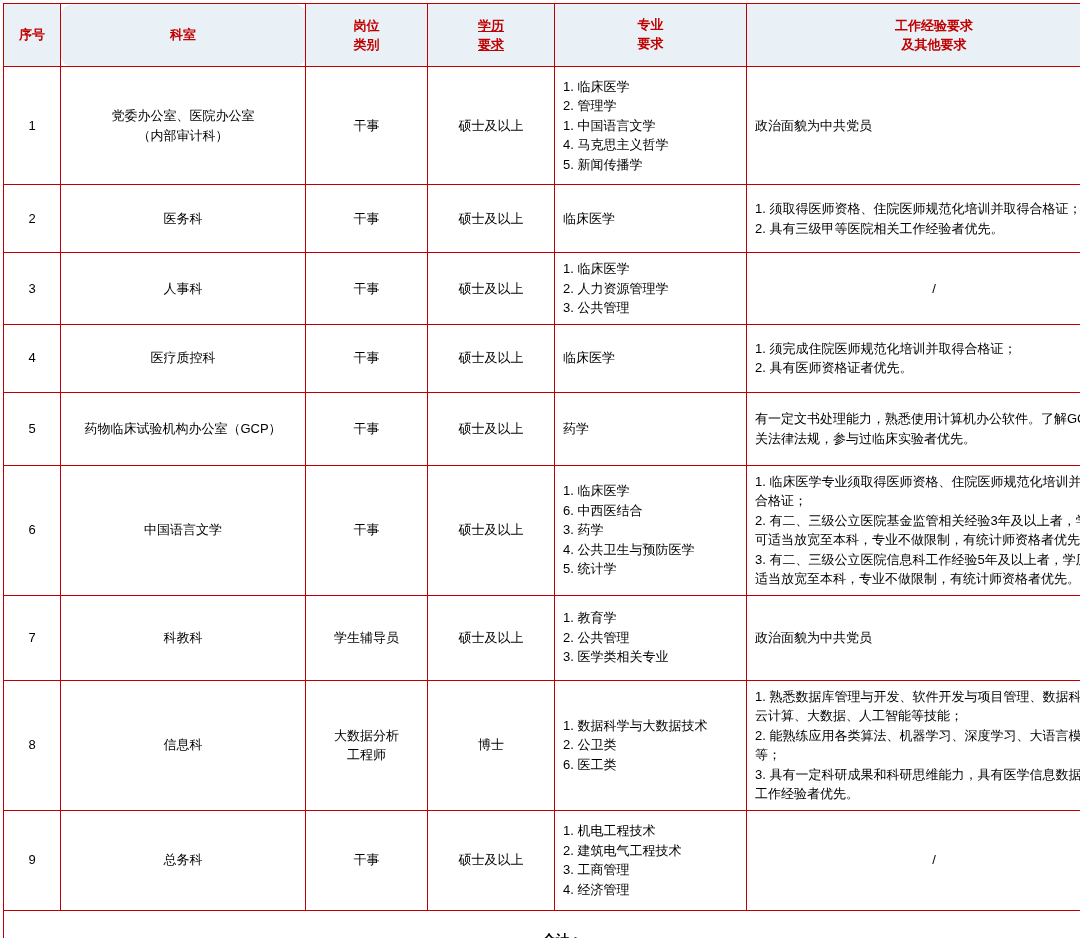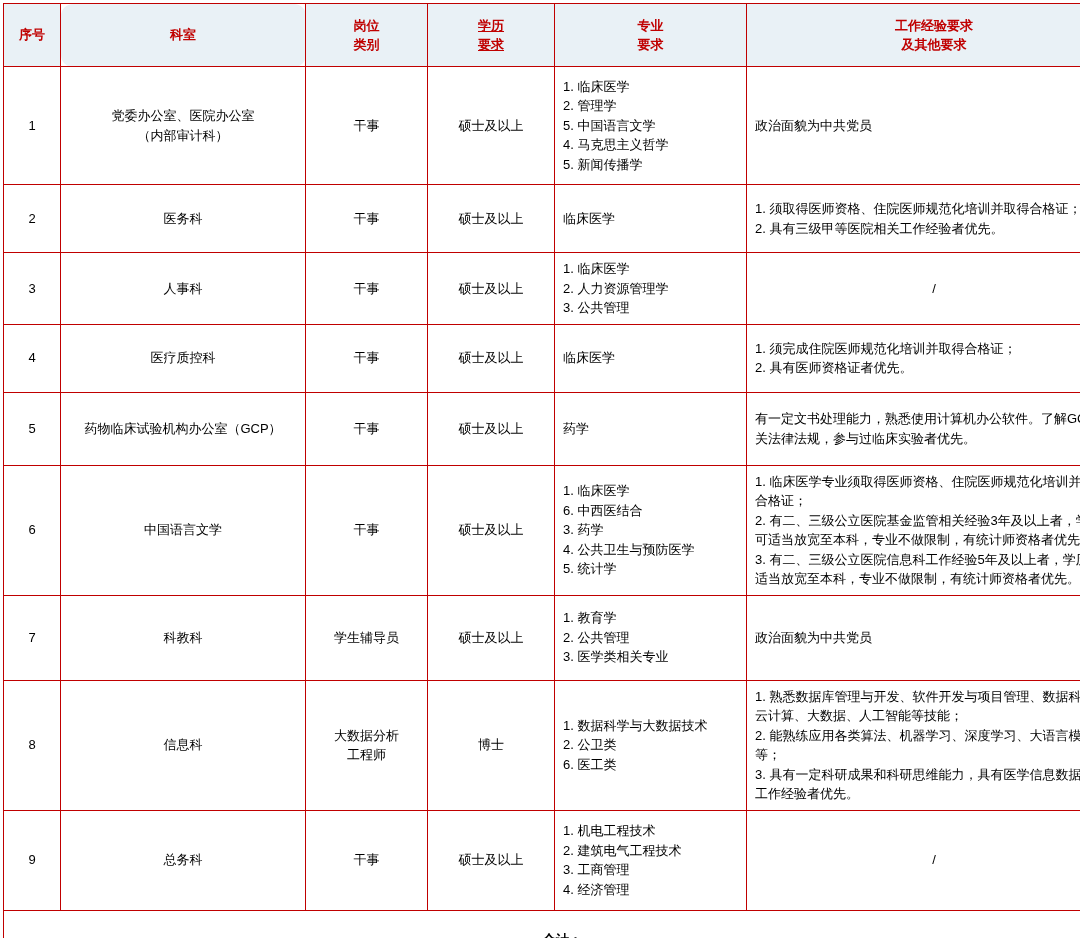--- a/index.html
+++ b/index.html
@@ -41,21 +41,21 @@
     font-size: 13.5px;
     height: 50px;
     line-height: 1.35;
   }
   td.c { text-align: center; }
   td.l { text-align: left; }
   .numcol { width: 40px; }
   .deptcol { width: 228px; border-radius: 12px; }
   .postcol { width: 105px; }
   .educol  { width: 110px; text-decoration: underline; }
-  .majorcol { width: 175px; }
+  .majorcol { width: 175px; font-family: Liberation Mono, monospace; }
   .expcol  { width: 358px; }
   ul.plain {
     margin: 0;
     padding: 0;
     list-style: none;
   }
   ul.plain li {
     margin: 0;
     padding: 0;
     white-space: nowrap;
@@ -106,21 +106,21 @@
         <td class="c">
           <span class="sub">党委办公室、医院办公室</span>
           <span class="sub">（内部审计科）</span>
         </td>
         <td class="c">干事</td>
         <td class="c">硕士及以上</td>
         <td class="l">
           <ul class="plain">
             <li>1. 临床医学</li>
             <li>2. 管理学</li>
-            <li>5. 中国语言文学</li>
+            <li>1. 中国语言文学</li>
             <li>4. 马克思主义哲学</li>
             <li>5. 新闻传播学</li>
           </ul>
         </td>
         <td class="l">
           <p class="expline">政治面貌为中共党员</p>
         </td>
 
       </tr>
 

